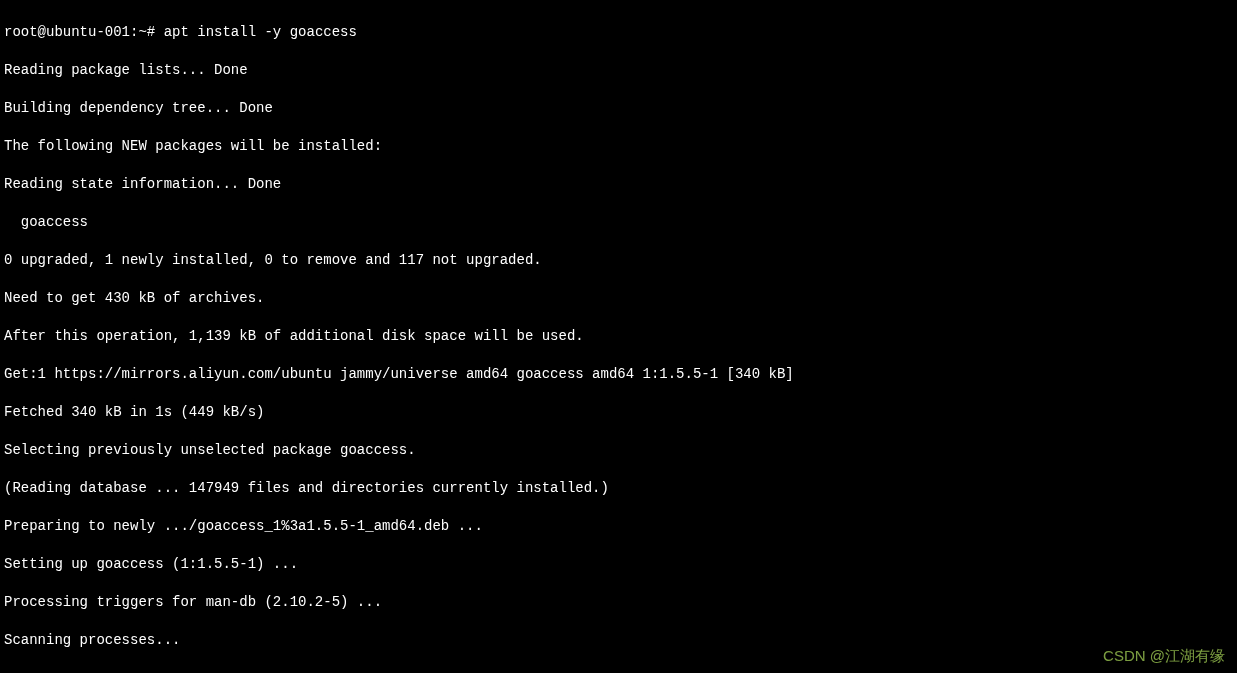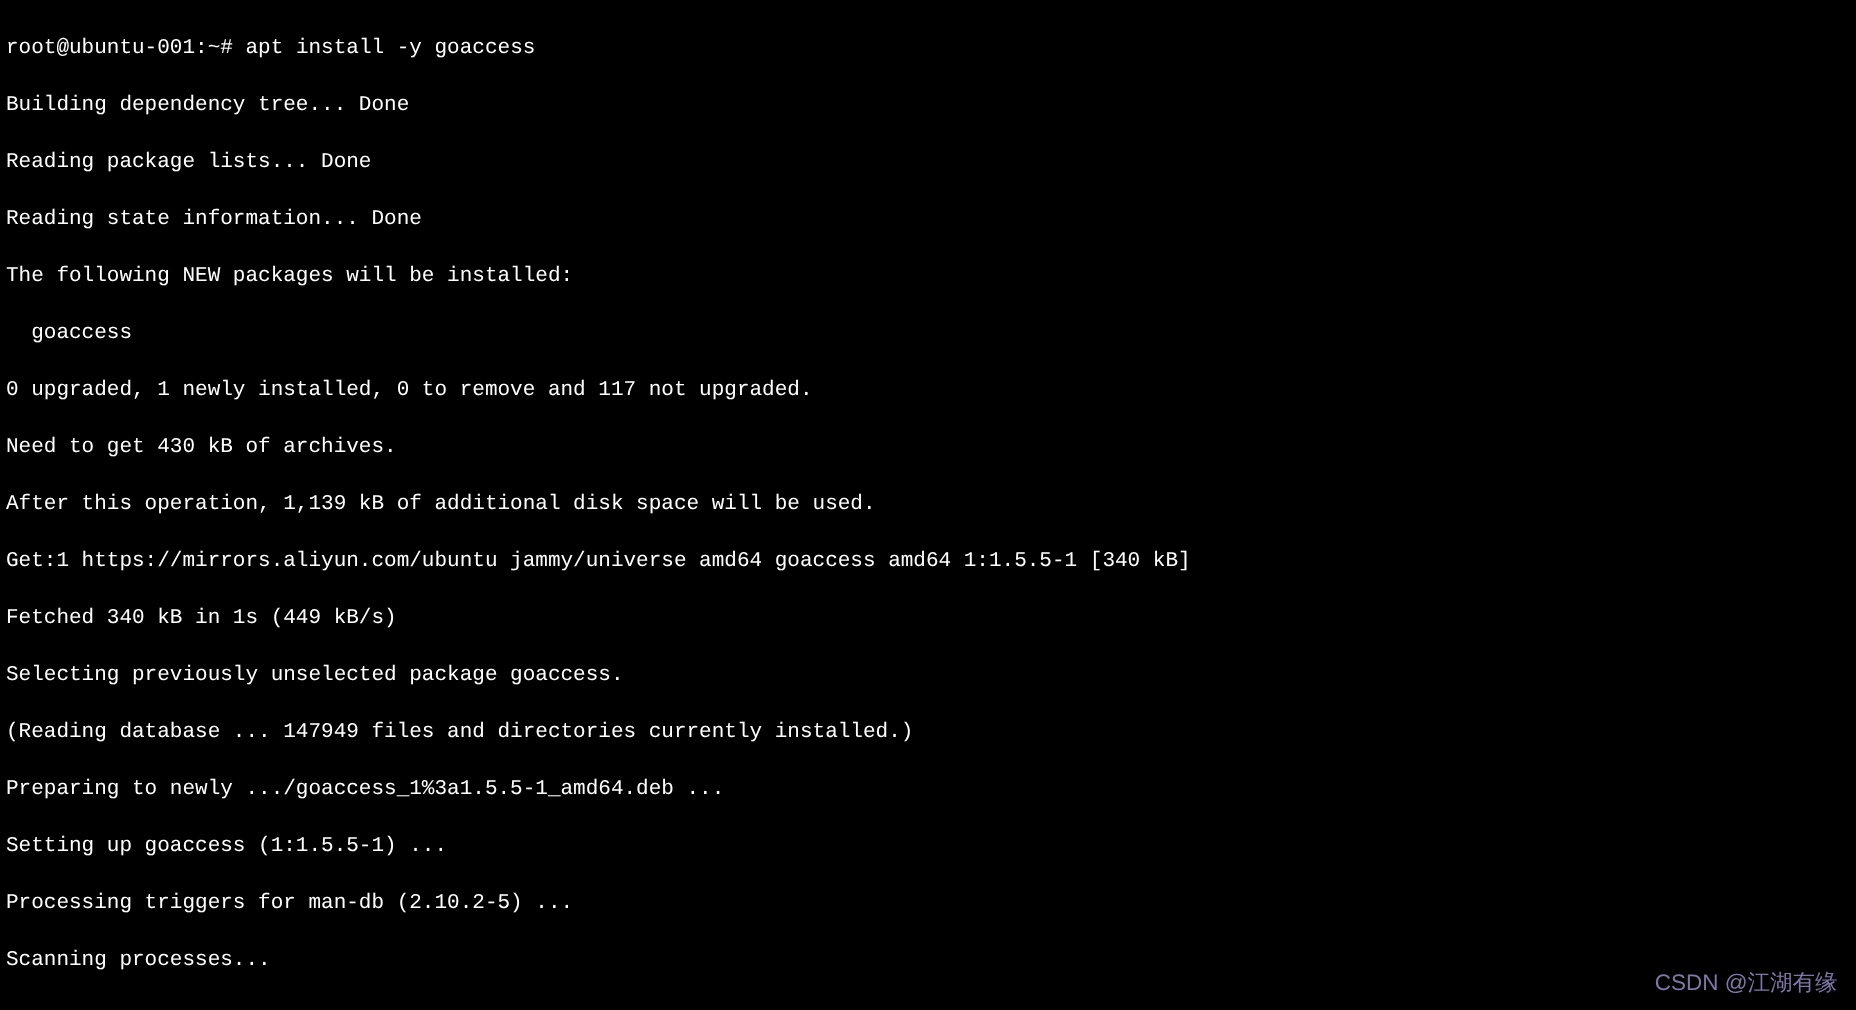--- a/index.html
+++ b/index.html
@@ -22,35 +22,35 @@
     .terminal {
       white-space: pre;
     }
     .line {
       display: block;
     }
     .watermark {
       position: absolute;
       bottom: 8px;
       right: 12px;
-      color: #c4b5fd;
+      color: #bef264;
       font-size: 15px;
       font-family: sans-serif;
       opacity: 0.65;
     }
   </style>
 </head>
 <body>
 
 <div class="terminal">
 <span class="line"><span>root@ubuntu-001</span><span>:~#</span> <span>apt install -y goaccess</span></span>
+<span class="line">Reading package lists... Done</span>
 <span class="line">Building dependency tree... Done</span>
-<span class="line">Reading package lists... Done</span>
+<span class="line">The following NEW packages will be installed:</span>
 <span class="line">Reading state information... Done</span>
-<span class="line">The following NEW packages will be installed:</span>
 <span class="line">  goaccess</span>
 <span class="line">0 upgraded, 1 newly installed, 0 to remove and 117 not upgraded.</span>
 <span class="line">Need to get 430 kB of archives.</span>
 <span class="line">After this operation, 1,139 kB of additional disk space will be used.</span>
 <span class="line">Get:1 https://mirrors.aliyun.com/ubuntu jammy/universe amd64 goaccess amd64 1:1.5.5-1 [340 kB]</span>
 <span class="line">Fetched 340 kB in 1s (449 kB/s)</span>
 <span class="line">Selecting previously unselected package goaccess.</span>
 <span class="line">(Reading database ... 147949 files and directories currently installed.)</span>
 <span class="line">Preparing to newly .../goaccess_1%3a1.5.5-1_amd64.deb ...</span>
 <span class="line">Setting up goaccess (1:1.5.5-1) ...</span>

